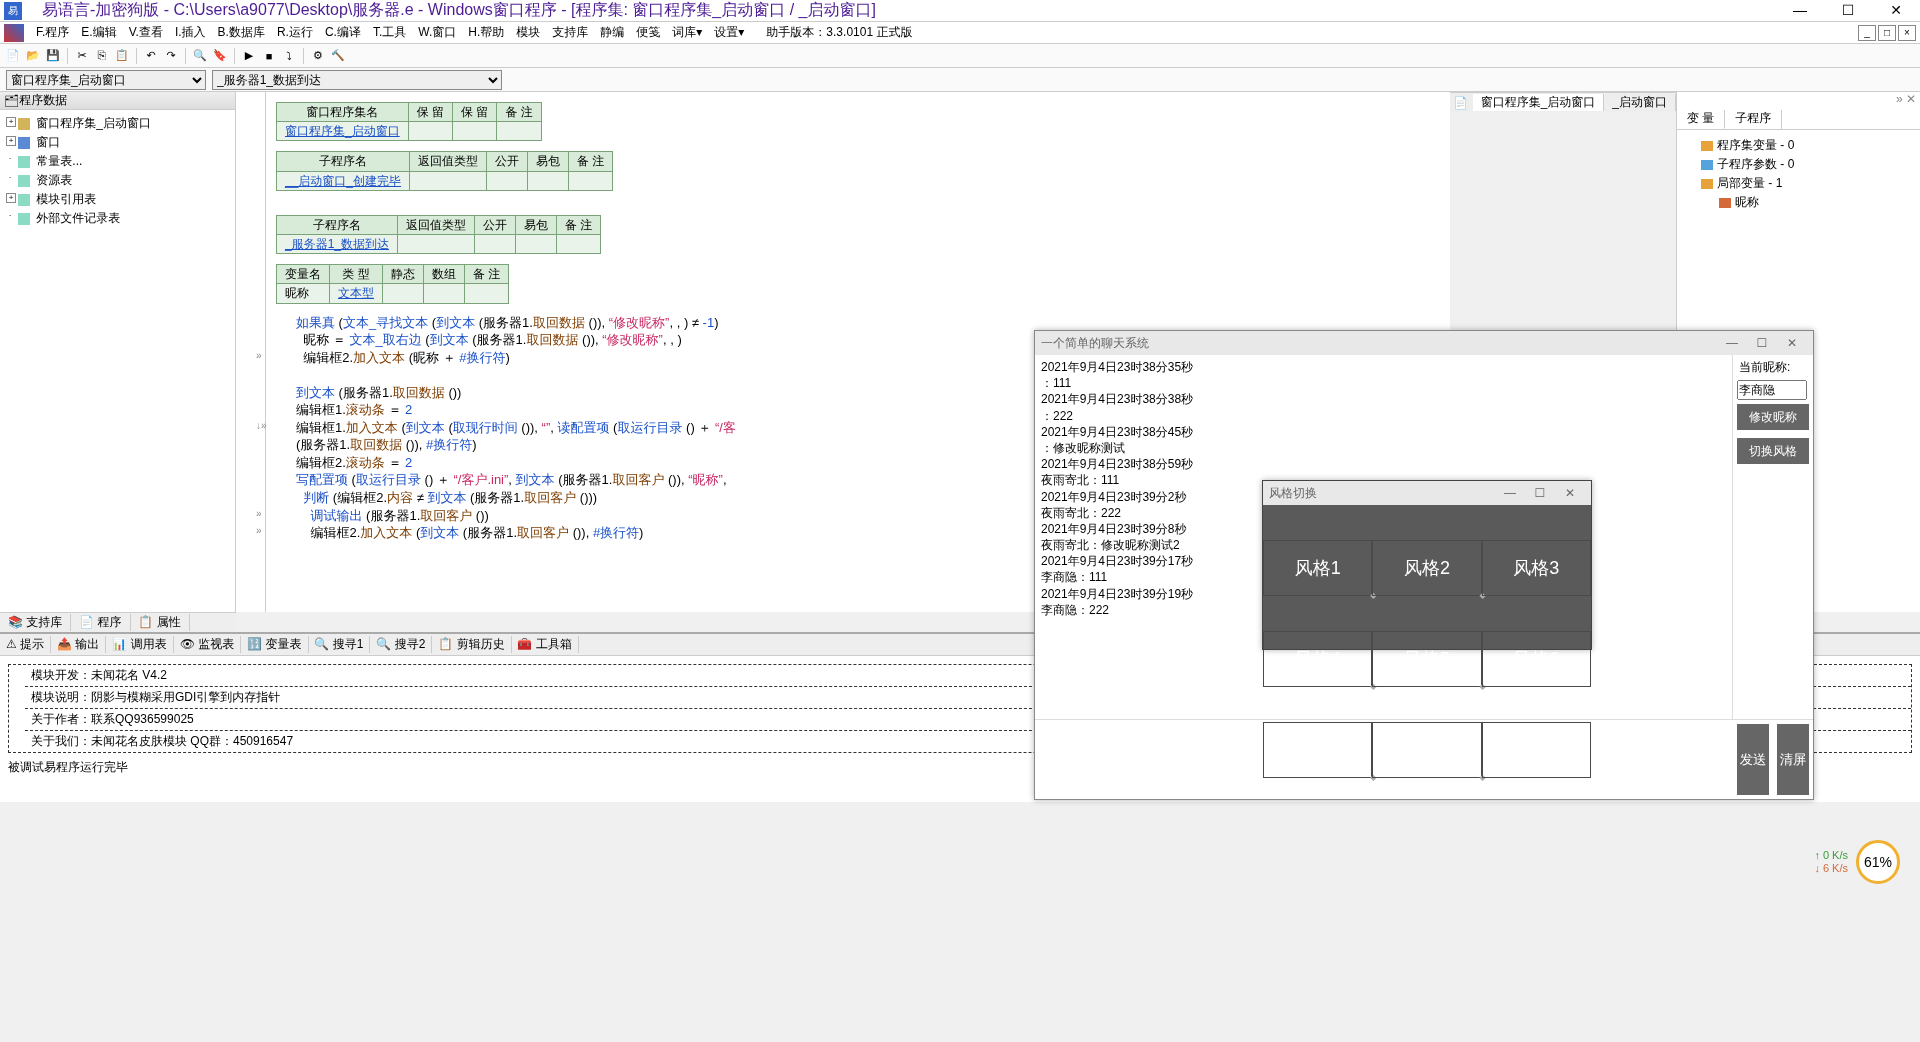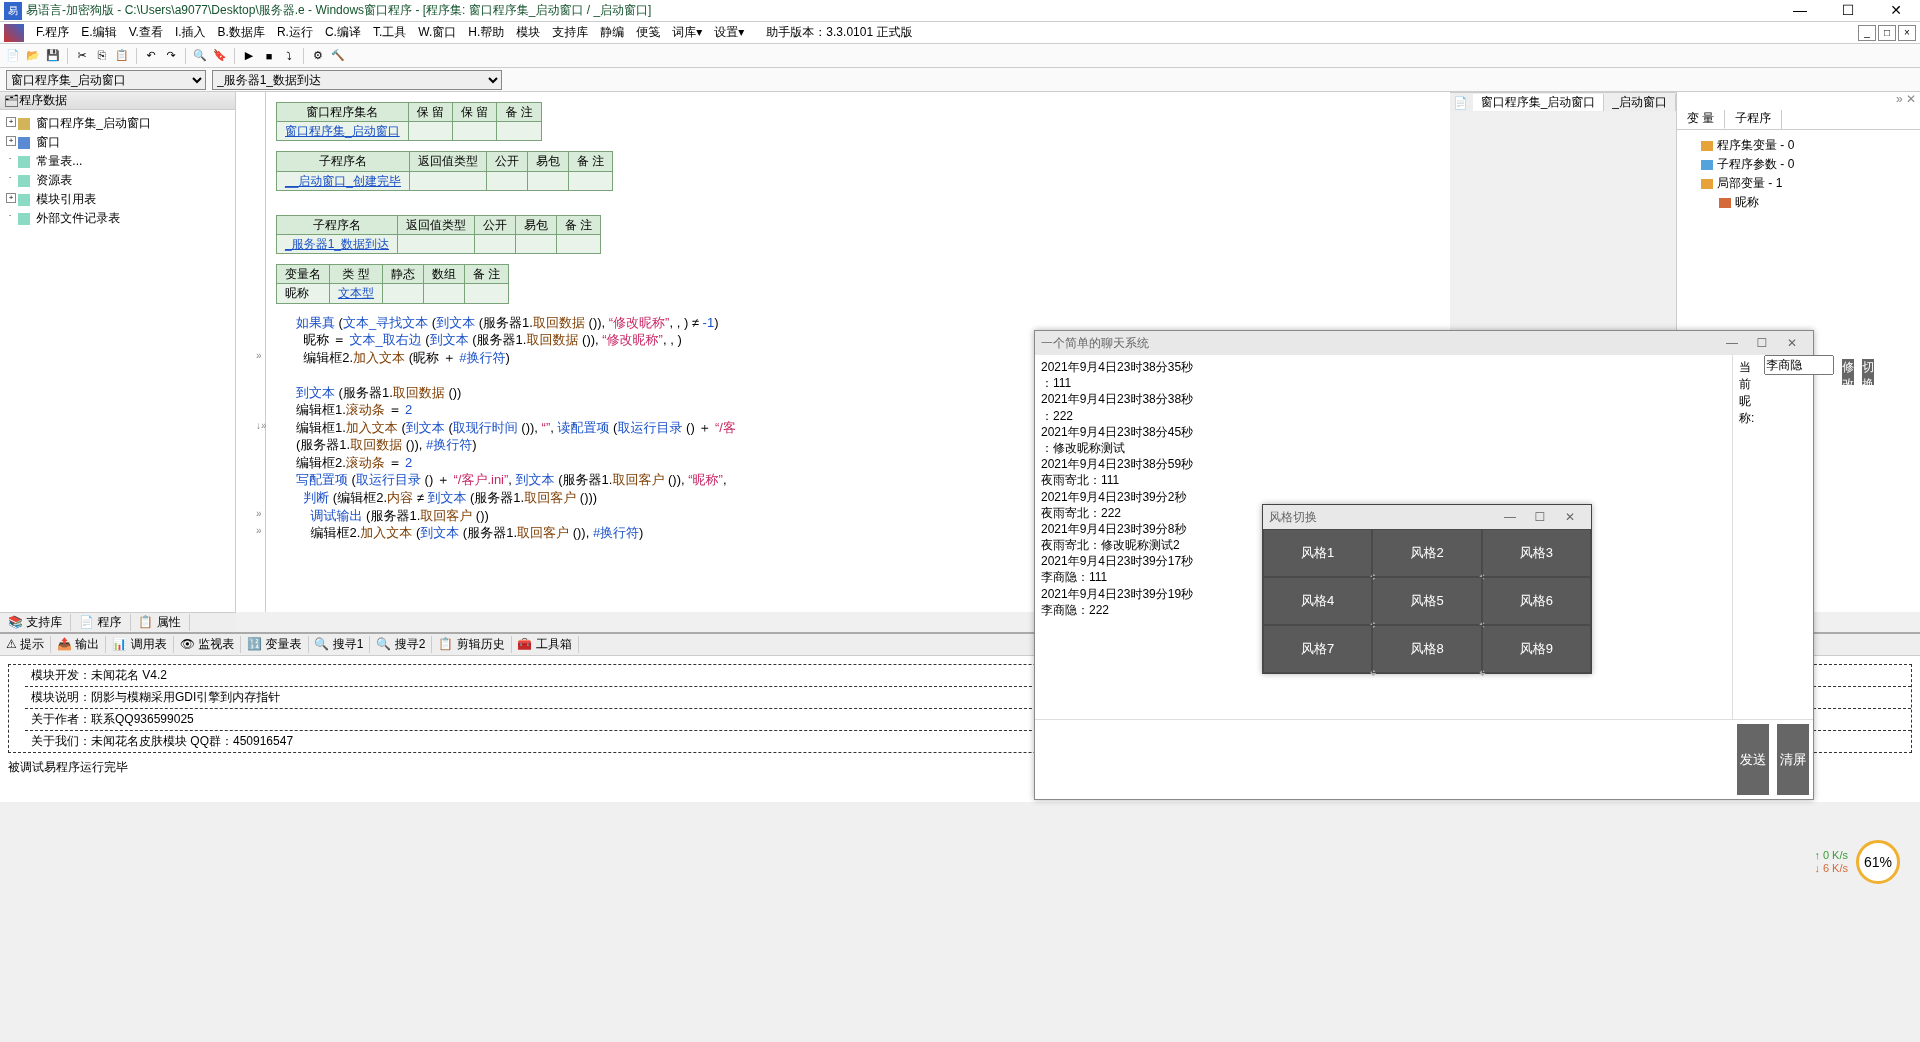--- a/index.html
+++ b/index.html
@@ -1,21 +1,21 @@
 <!DOCTYPE html>
 <html><head>
 <meta charset="utf-8">
 <style>
 * { box-sizing: border-box; margin: 0; padding: 0; font-family: "Microsoft YaHei", SimSun, sans-serif; }
 body { font-size: 12px; background: #f0f0f0; overflow: hidden; width: 1920px; height: 1042px; }
 
 
 .titlebar { height: 22px; background: #fff; display: flex; align-items: center; padding: 0 4px; border-bottom: 1px solid #ccc; }
 .titlebar .app-icon { width: 18px; height: 18px; background: #3366cc; color: #fff; text-align: center; line-height: 18px; font-size: 10px; margin-right: 4px; }
-.titlebar .title { flex: 1; font-size: 12px; color: #14532d; }
+.titlebar .title { flex: 1; font-size: 16px; color: #4c1d95; margin-left: 16px; }
 .titlebar .win-btns { display: flex; gap: 8px; }
 .titlebar .win-btn { width: 40px; height: 18px; text-align: center; cursor: pointer; font-size: 14px; }
 
 
 .menubar { height: 22px; background: #fff; display: flex; align-items: center; padding: 0 4px; border-bottom: 1px solid #ccc; }
 .menubar .app-icon2 { width: 20px; height: 18px; background: linear-gradient(45deg,#cc3333,#3366cc); margin-right: 6px; }
 .menubar .menu-item { padding: 0 6px; cursor: pointer; font-size: 12px; }
 .menubar .sub-win-btns { margin-left: auto; display: flex; }
 .menubar .sub-win-btn { width: 18px; height: 16px; border: 1px solid #888; text-align: center; font-size: 10px; line-height: 14px; cursor: pointer; margin-left: 2px; }
 
@@ -91,36 +91,36 @@
 .dashed-row { border-bottom: 1px dashed #333; padding: 2px 6px; margin-left: 16px; }
 .dashed-row:last-child { border-bottom: none; }
 
 
 .chat-win { position: absolute; left: 1034px; top: 330px; width: 780px; height: 470px; background: #fff; border: 1px solid #888; box-shadow: 0 0 6px rgba(0,0,0,.3); display: flex; flex-direction: column; }
 .chat-title { height: 24px; background: #e8e8e8; display: flex; align-items: center; padding: 0 6px; font-size: 12px; color: #666; }
 .chat-title .spacer { flex: 1; }
 .chat-title .wbtn { width: 30px; text-align: center; cursor: pointer; }
 .chat-body { flex: 1; display: flex; }
 .chat-log { flex: 1; padding: 4px 6px; font-size: 12px; line-height: 1.35; overflow: auto; border-right: 1px solid #ddd; }
-.chat-side { width: 80px; display: flex; flex-direction: row; }
+.chat-side { width: 80px; display: flex; flex-direction: column; }
 .chat-side .lbl { padding: 4px 6px; font-size: 12px; }
 .chat-side input { margin: 0 4px; width: 70px; height: 20px; font-size: 12px; }
 .chat-side .sbtn { margin: 4px; height: 26px; background: #666; color: #fff; border: none; cursor: pointer; font-size: 12px; }
 .chat-input-area { height: 80px; border-top: 1px solid #ddd; display: flex; }
 .chat-input-area .txtbox { flex: 1; }
 .chat-input-area .actions { width: 80px; display: flex; flex-direction: row; }
 .chat-input-area .actions button { flex: 1; margin: 4px; background: #666; color: #fff; border: none; cursor: pointer; }
 
 
-.style-win { position: absolute; left: 1262px; top: 504px; width: 330px; height: 170px; background: #5a5a5a; border: 1px solid #444; box-shadow: 0 0 6px rgba(0,0,0,.3); }
+.style-win { position: absolute; left: 1262px; top: 480px; width: 330px; height: 170px; background: #5a5a5a; border: 1px solid #444; box-shadow: 0 0 6px rgba(0,0,0,.3); }
 .style-title { height: 24px; background: #e8e8e8; display: flex; align-items: center; padding: 0 6px; font-size: 12px; color: #666; }
 .style-title .spacer { flex: 1; }
 .style-title .wbtn { width: 30px; text-align: center; cursor: pointer; }
 .style-grid { display: grid; grid-template-columns: repeat(3,1fr); }
-.style-cell { height: 48px; display: flex; align-items: center; justify-content: center; color: #fff; border: 1px solid #4a4a4a; cursor: pointer; font-size: 13px; position: relative; }
+.style-cell { height: 56px; display: flex; align-items: center; justify-content: center; color: #fff; border: 1px solid #4a4a4a; cursor: pointer; font-size: 18px; position: relative; margin-top: 35px; }
 .style-cell::after { content: "◆"; position: absolute; right: -5px; bottom: -5px; font-size: 8px; color: #aaa; }
 .style-cell:nth-child(3n)::after { display: none; }
 
 
 .netmon { position: absolute; right: 20px; top: 840px; display: flex; align-items: center; gap: 8px; font-size: 11px; }
 .net-speed { color: #666; line-height: 1.2; }
 .net-speed .up { color: #3a9d3a; }
 .net-speed .dn { color: #d46a3a; text-align: right; }
 .cpu-circle { width: 44px; height: 44px; border-radius: 50%; border: 3px solid #f0b030; background: #fff; display: flex; align-items: center; justify-content: center; font-size: 14px; }
 

